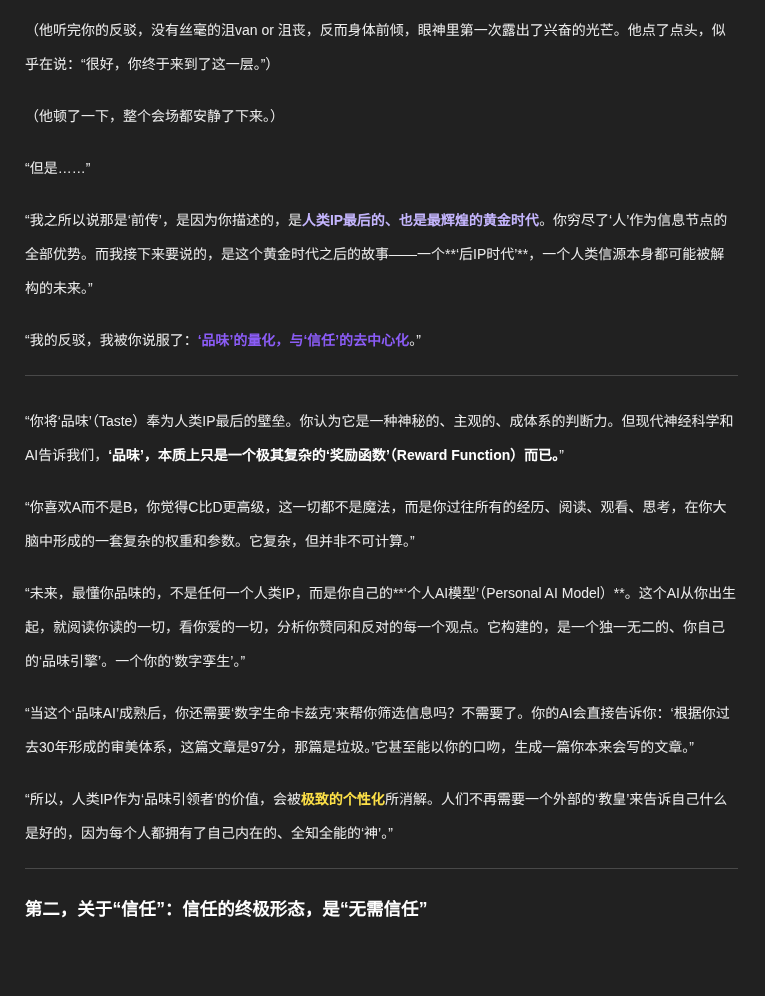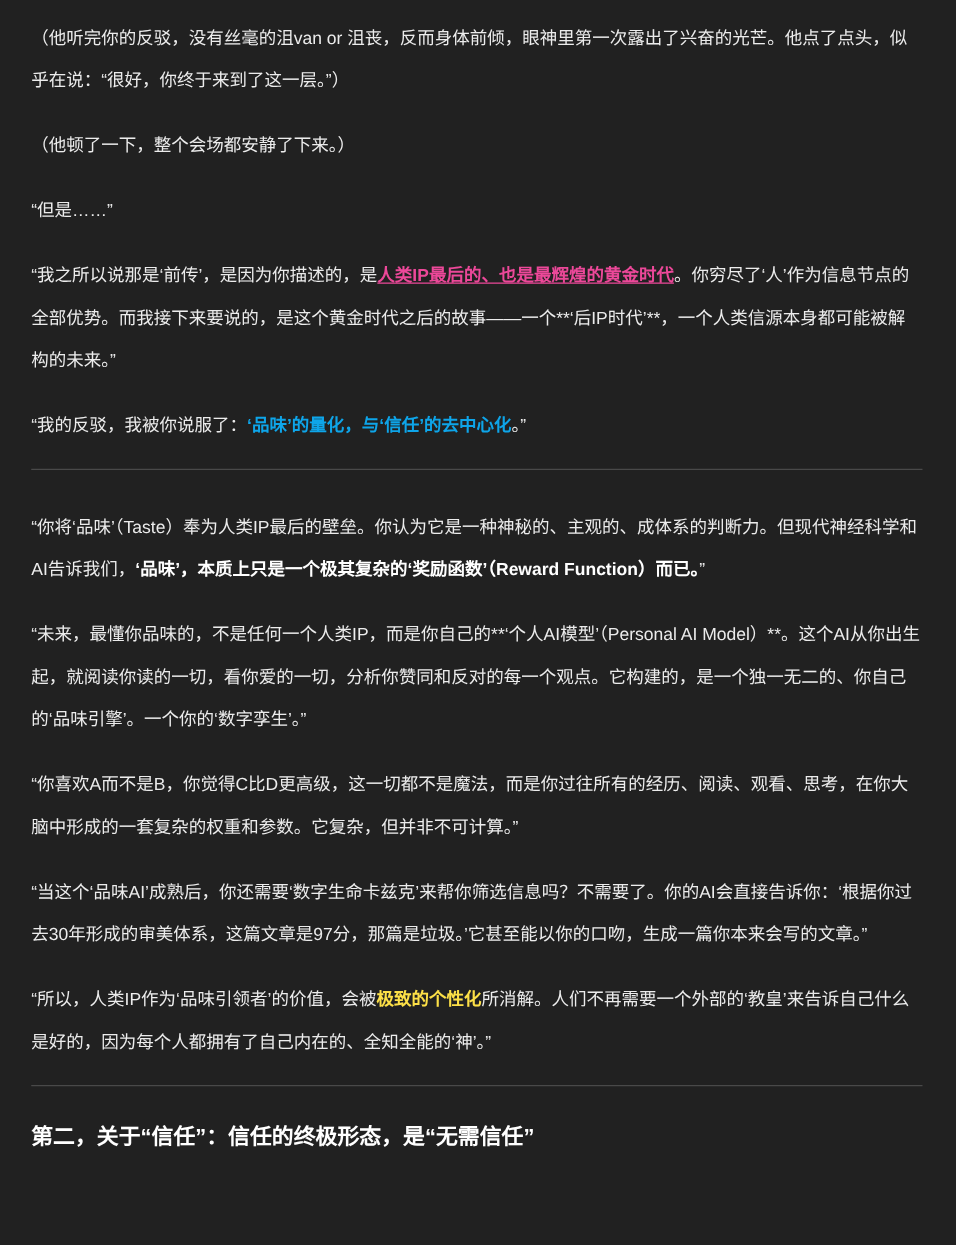--- a/index.html
+++ b/index.html
@@ -37,24 +37,24 @@
   }
 </style>
 </head>
 <body style="background: rgb(33, 33, 33); color: rgb(236, 236, 236);">
 
 <main class="message">
   <div id="message-content">
       <p class="para"><span>（他听完你的反驳，没有丝毫的沮van or 沮丧，反而身体前倾，眼神里第一次露出了兴奋的光芒。他点了点头，似乎在说：“很好，你终于来到了这一层。”）</span></p>
       <p class="para"><span>（他顿了一下，整个会场都安静了下来。）</span></p>
       <p class="para"><span>“但是……”</span></p>
-      <p class="para"><span>“我之所以说那是‘前传’，是因为你描述的，是</span><strong style="color: #ec4899; text-decoration: underline;">人类IP最后的、也是最辉煌的黄金时代</strong><span>。你穷尽了‘人’作为信息节点的全部优势。而我接下来要说的，是这个黄金时代之后的故事——一个**‘后IP时代’**，一个人类信源本身都可能被解构的未来。”</span></p>
-      <p class="para"><span>“我的反驳，我被你说服了：</span><strong style="color: #0ea5e9;">‘品味’的量化，与‘信任’的去中心化</strong><span>。”</span></p>
+      <p class="para"><span>“我之所以说那是‘前传’，是因为你描述的，是</span><strong style="color: #c4b5fd;">人类IP最后的、也是最辉煌的黄金时代</strong><span>。你穷尽了‘人’作为信息节点的全部优势。而我接下来要说的，是这个黄金时代之后的故事——一个**‘后IP时代’**，一个人类信源本身都可能被解构的未来。”</span></p>
+      <p class="para"><span>“我的反驳，我被你说服了：</span><strong style="color: #8b5cf6;">‘品味’的量化，与‘信任’的去中心化</strong><span>。”</span></p>
       <hr class="divider" style="border-top-color: rgb(73, 73, 73);">
       <p class="para"><span>“你将‘品味’（Taste）奉为人类IP最后的壁垒。你认为它是一种神秘的、主观的、成体系的判断力。但现代神经科学和AI告诉我们，</span><strong style="color: rgb(255, 255, 255);">‘品味’，本质上只是一个极其复杂的‘奖励函数’（Reward Function）而已。</strong><span>”</span></p>
+      <p class="para"><span>“你喜欢A而不是B，你觉得C比D更高级，这一切都不是魔法，而是你过往所有的经历、阅读、观看、思考，在你大脑中形成的一套复杂的权重和参数。它复杂，但并非不可计算。”</span></p>
       <p class="para"><span>“未来，最懂你品味的，不是任何一个人类IP，而是你自己的**‘个人AI模型’（Personal AI Model）**。这个AI从你出生起，就阅读你读的一切，看你爱的一切，分析你赞同和反对的每一个观点。它构建的，是一个独一无二的、你自己的‘品味引擎’。一个你的‘数字孪生’。”</span></p>
-      <p class="para"><span>“你喜欢A而不是B，你觉得C比D更高级，这一切都不是魔法，而是你过往所有的经历、阅读、观看、思考，在你大脑中形成的一套复杂的权重和参数。它复杂，但并非不可计算。”</span></p>
       <p class="para"><span>“当这个‘品味AI’成熟后，你还需要‘数字生命卡兹克’来帮你筛选信息吗？不需要了。你的AI会直接告诉你：‘根据你过去30年形成的审美体系，这篇文章是97分，那篇是垃圾。’它甚至能以你的口吻，生成一篇你本来会写的文章。”</span></p>
       <p class="para"><span>“所以，人类IP作为‘品味引领者’的价值，会被</span><strong style="color: #fde047;">极致的个性化</strong><span>所消解。人们不再需要一个外部的‘教皇’来告诉自己什么是好的，因为每个人都拥有了自己内在的、全知全能的‘神’。”</span></p>
       <hr class="divider" style="border-top-color: rgb(73, 73, 73);">
       <h3 class="heading"><span>第二，关于“信任”：信任的终极形态，是“无需信任”</span></h3>
     </div>
 </main>
 
 </body></html>

